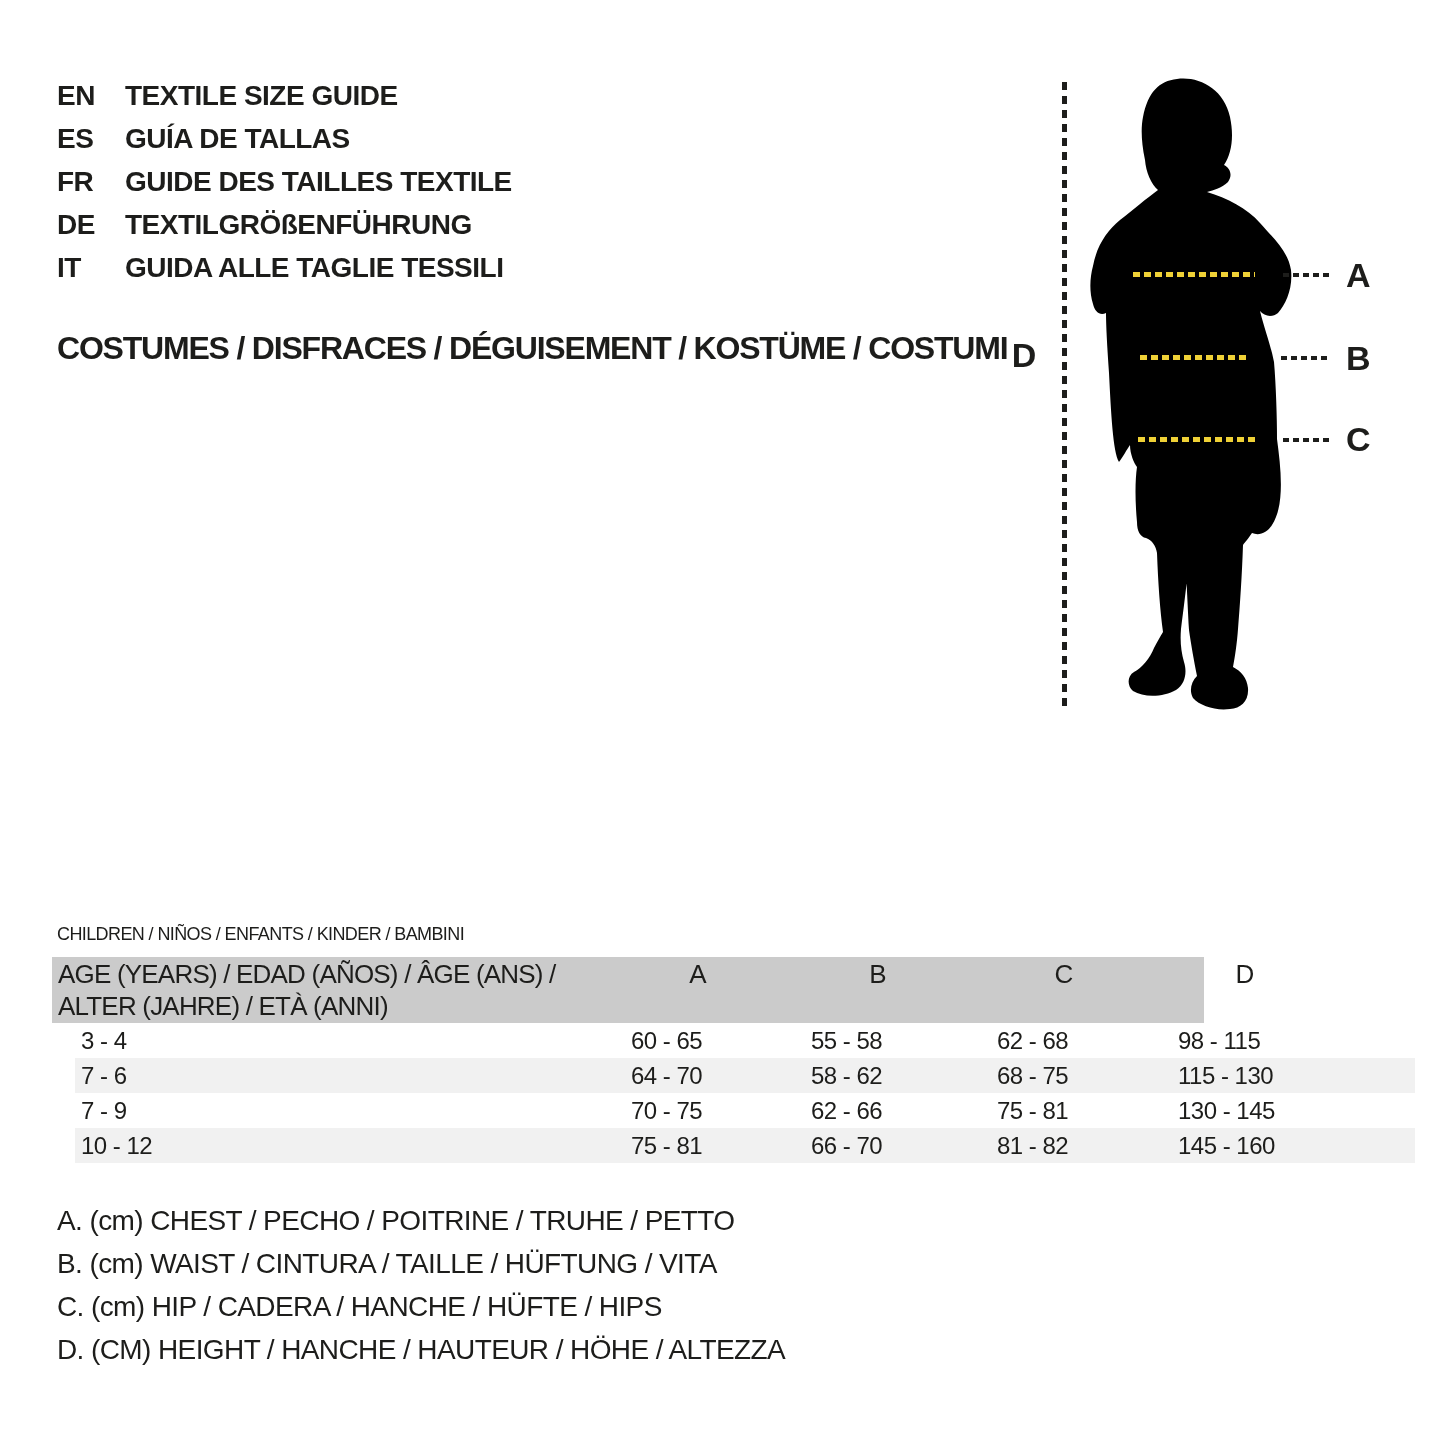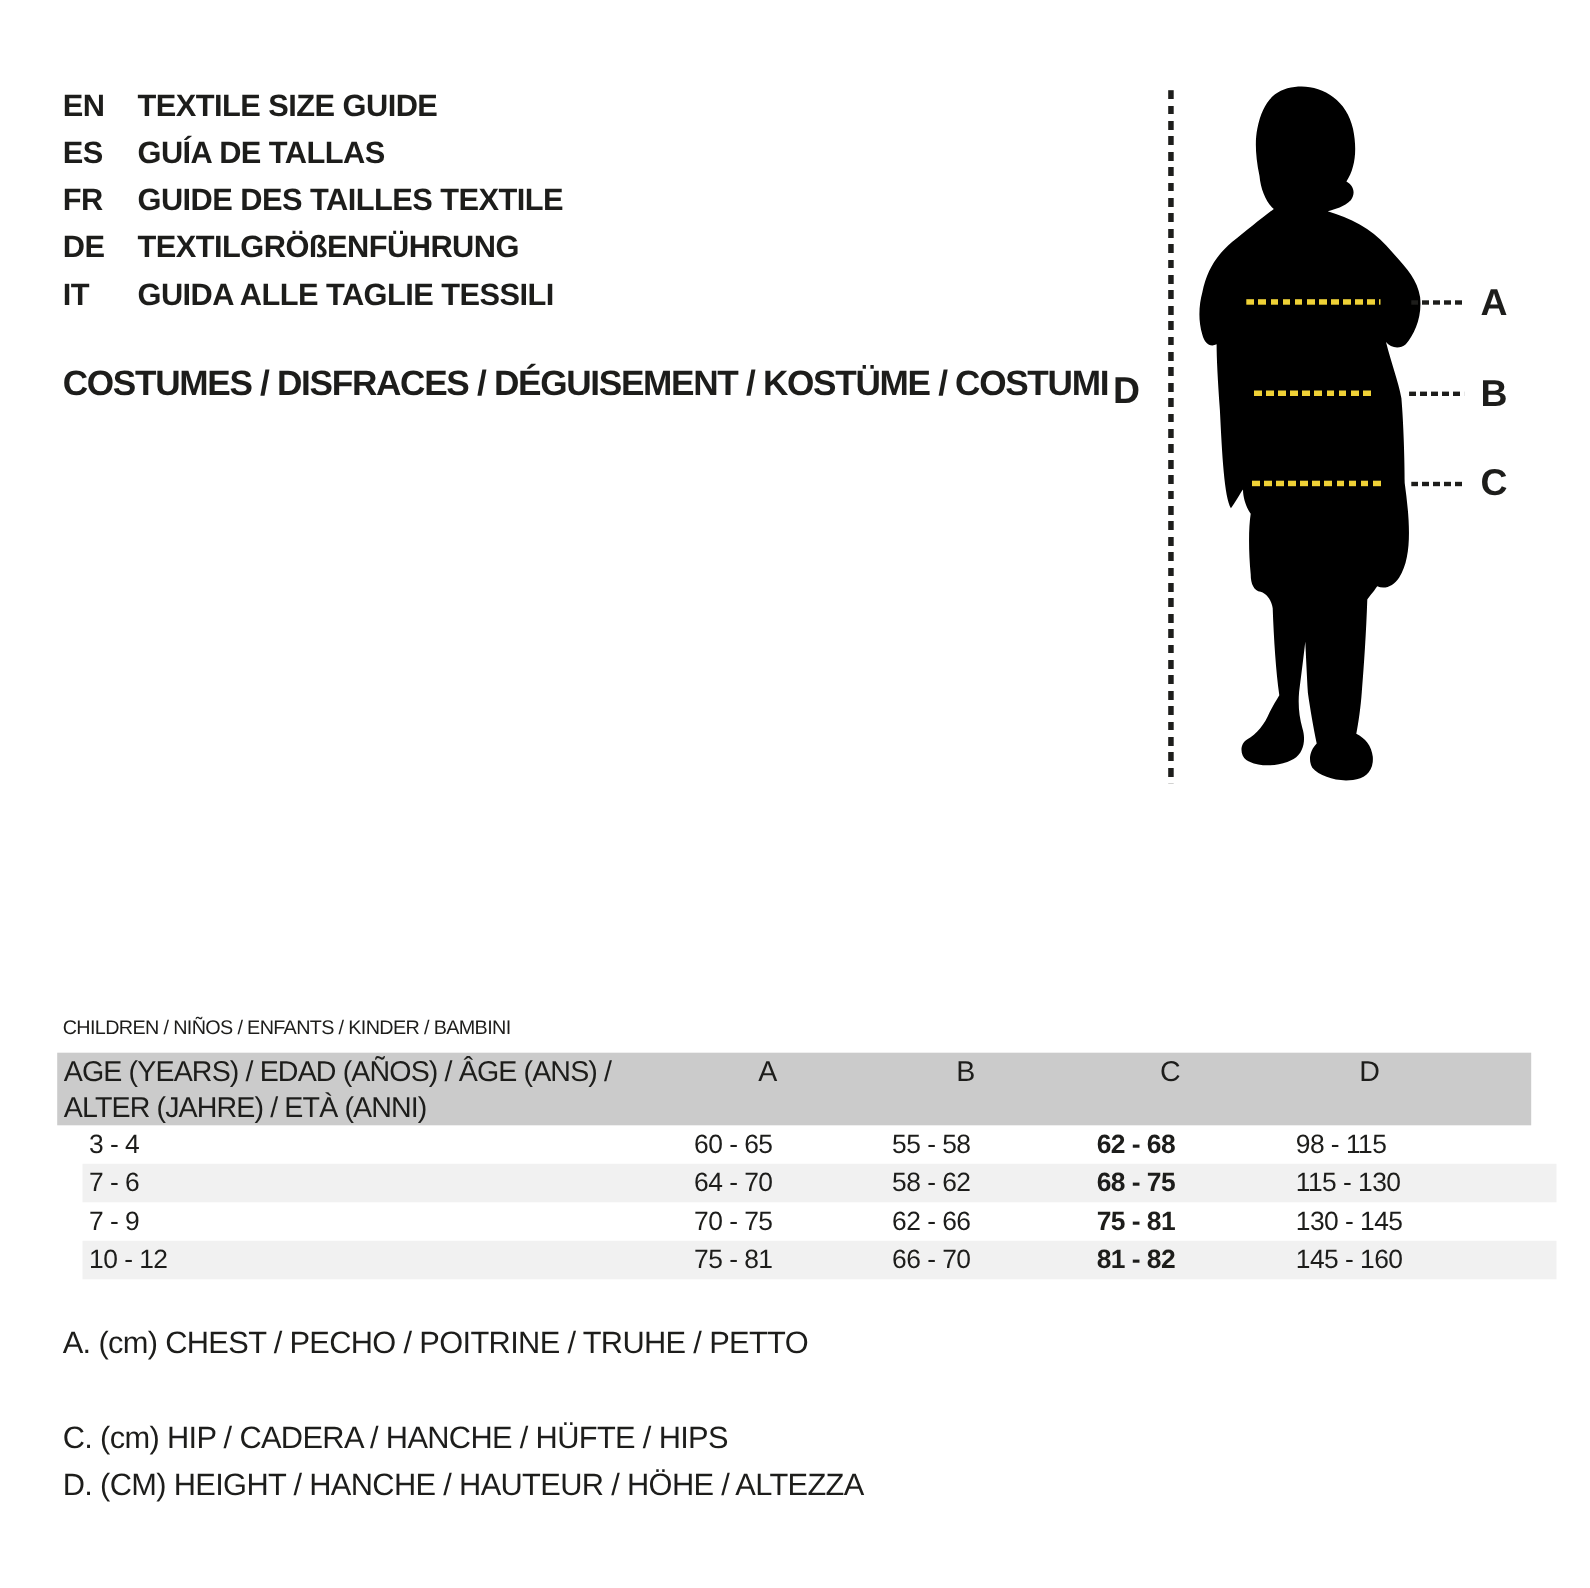--- a/index.html
+++ b/index.html
@@ -64,41 +64,41 @@
     position:absolute;left:1346px;width:44px;
     font-weight:700;font-size:34px;line-height:36px;text-align:left;
   }
   .m-label-a{top:257px;} .m-label-b{top:340px;} .m-label-c{top:421px;}
   
   .section-title{
     position:absolute;left:57px;top:918px;
     font-size:18px;line-height:32px;letter-spacing:-0.6px;white-space:nowrap;text-align:center;
   }
   .thead{
-    position:absolute;left:52px;top:957px;width:1340px;height:66px;
+    position:absolute;left:52px;top:957px;width:1152px;height:66px;
     background:var(--header-gray);
   }
   .age-head{
     position:absolute;left:6px;top:1px;
     font-size:26px;line-height:32px;letter-spacing:-0.8px;white-space:nowrap;
   }
   .col-label{
     position:absolute;top:1px;width:90px;
     font-size:26px;line-height:32px;text-align:center;
   }
   .col-a{left:601px;} .col-b{left:781px;} .col-c{left:967px;} .col-d{left:1148px;}
   .trow{
     position:absolute;left:52px;width:1340px;height:35px;
     font-size:24px;line-height:35px;letter-spacing:-0.5px;margin-left:23px;
   }
   .trow.striped{background:var(--stripe-gray);}
   .row-1{top:1023px;} .row-2{top:1058px;} .row-3{top:1093px;} .row-4{top:1128px;}
   .age-cell{position:absolute;left:6px;white-space:nowrap;}
   .val{position:absolute;width:180px;text-align:left;white-space:nowrap;}
-  .val-a{left:556px;} .val-b{left:736px;} .val-c{left:922px;font-weight:bold;} .val-d{left:1103px;}
+  .val-a{left:556px;} .val-b{left:736px;} .val-c{left:922px;} .val-d{left:1103px;}
   
   .legend-row{
     position:absolute;left:57px;
     font-size:28px;line-height:34px;letter-spacing:-0.6px;white-space:nowrap;
   }
   .legend-1{top:1204px;} .legend-2{top:1247px;} .legend-3{top:1290px;} .legend-4{top:1333px;}
 </style>
 </head>
 <body>
 
@@ -222,16 +222,17 @@
   </div>
   <div class="trow row-4 striped">
     <span class="age-cell">10 - 12</span>
     <span class="val val-a">75 - 81</span>
     <span class="val val-b">66 - 70</span>
     <span class="val val-c">81 - 82</span>
     <span class="val val-d">145 - 160</span>
   </div>
 
   <div class="legend-row legend-1">A. (cm) CHEST / PECHO / POITRINE / TRUHE / PETTO</div>
+  <div class="legend-row legend-2">B. (cm) WAIST / CINTURA / TAILLE / HÜFTUNG / VITA</div>
   <div class="legend-row legend-3">C. (cm) HIP / CADERA / HANCHE / HÜFTE / HIPS</div>
   <div class="legend-row legend-4">D. (CM) HEIGHT / HANCHE / HAUTEUR / HÖHE / ALTEZZA</div>
 
 </div>
 
 </body></html>

